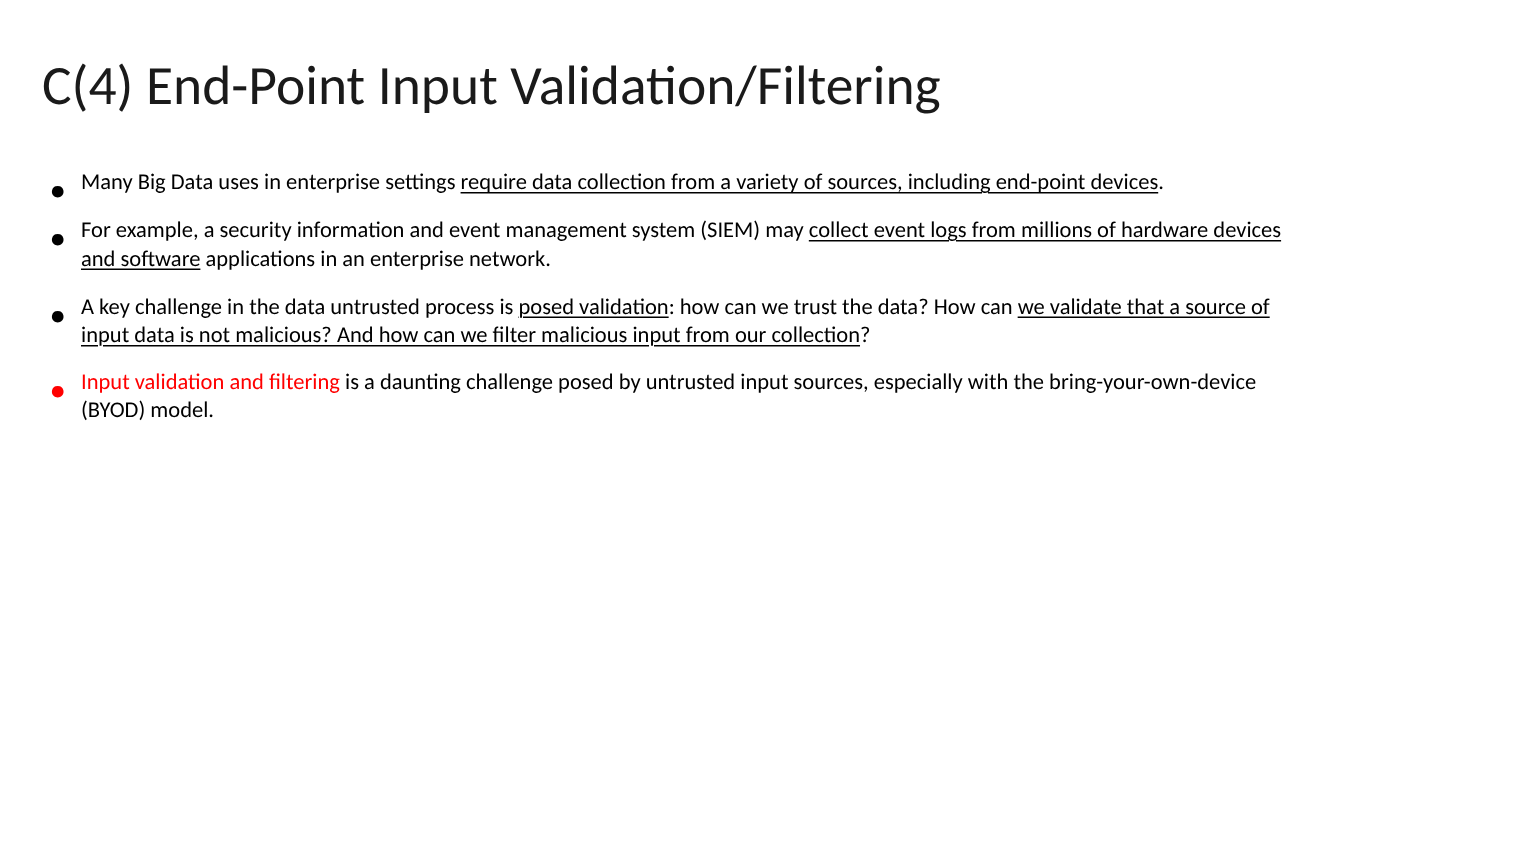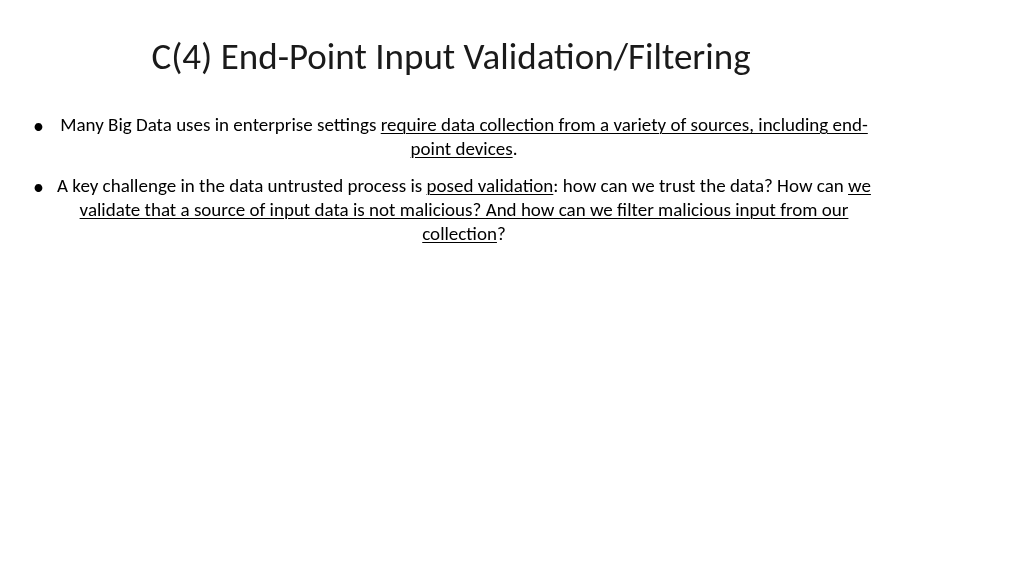--- a/index.html
+++ b/index.html
@@ -10,37 +10,36 @@
     background: #ffffff;
     font-family: Calibri, "Segoe UI", Arial, sans-serif;
     color: #000000;
     overflow: hidden;
   }
   .slide {
     box-sizing: border-box;
     width: 928px;
     height: 576px;
     padding: 34px 54px 40px 28px;
-    text-align: center;
   }
   .title {
     font-size: 37px;
     font-weight: 400;
     color: #1a1a1a;
     margin: 0 0 34px 0;
     letter-spacing: 0px;
   }
   ul.bullets {
     list-style: none;
     margin: 0;
     padding: 0;
   }
   ul.bullets > li {
     position: relative;
-    font-size: 19px;
+    font-size: 15px;
     line-height: 1.26;
     color: #000000;
     padding-left: 26px;
     margin-bottom: 13px;
   }
   ul.bullets > li::before {
     content: "•";
     position: absolute;
     left: 5px;
     top: 0;
@@ -58,15 +57,17 @@
     color: #ff0000;
   }
 </style>
 </head>
 <body>
 
 <div class="slide">
   <h1 class="title">C(4) End-Point Input Validation/Filtering</h1>
   <ul class="bullets">
       <li><span>Many Big Data uses in enterprise settings </span><span class="u">require data collection from a variety of sources, including end-point devices</span><span>.</span></li>
+      <li><span>For example, a security information and event management system (SIEM) may </span><span class="u">collect event logs from millions of hardware devices and software</span><span> applications in an enterprise network.</span></li>
       <li><span>A key challenge in the data untrusted process is </span><span class="u">posed validation</span><span>: how can we trust the data? How can </span><span class="u">we validate that a source of input data is not malicious? And how can we filter malicious input from our collection</span><span>?</span></li>
+      <li class="red-bullet"><span class="red">Input validation and filtering</span><span> is a daunting challenge posed by untrusted input sources, especially with the bring-your-own-device (BYOD) model.</span></li>
     </ul>
 </div>
 
 </body></html>

